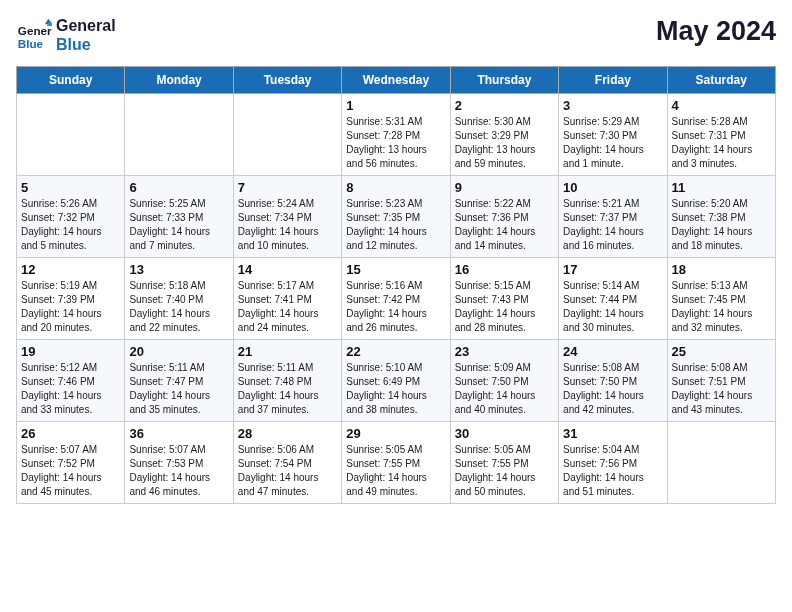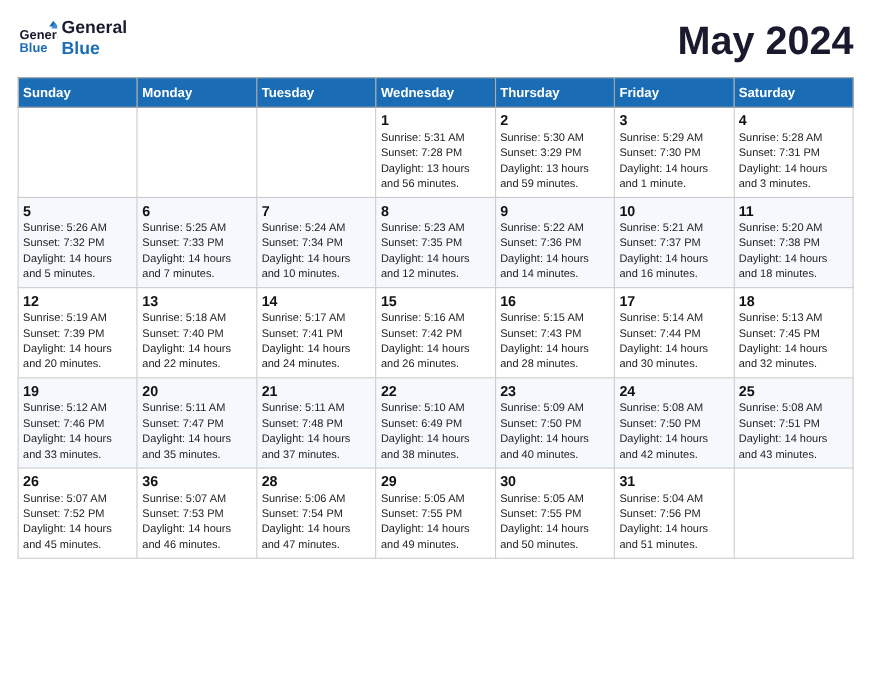--- a/index.html
+++ b/index.html
@@ -22,41 +22,41 @@
       gap: 4px;
     }
     .logo-icon {
       width: 36px;
       height: 36px;
     }
     .title-block {
       text-align: right;
     }
     .month-title {
-      font-size: 36px;
+      font-size: 27px;
       font-weight: bold;
       color: #1a1a2e;
       text-align: right;
     }
     .location {
       font-size: 16px;
       color: #333;
     }
     .calendar {
       width: 100%;
       border-collapse: collapse;
       font-size: 11px;
     }
     .calendar thead tr {
       background: #1a6db5;
       color: #fff;
     }
     .calendar thead th {
       padding: 6px 4px;
-      text-align: left;
+      text-align: center;
       font-size: 12px;
       font-weight: bold;
       border: 1px solid #aaa;
     }
     .calendar tbody td {
       vertical-align: top;
       border: 1px solid #ccc;
       padding: 4px;
       width: 108px;
       min-height: 80px;

